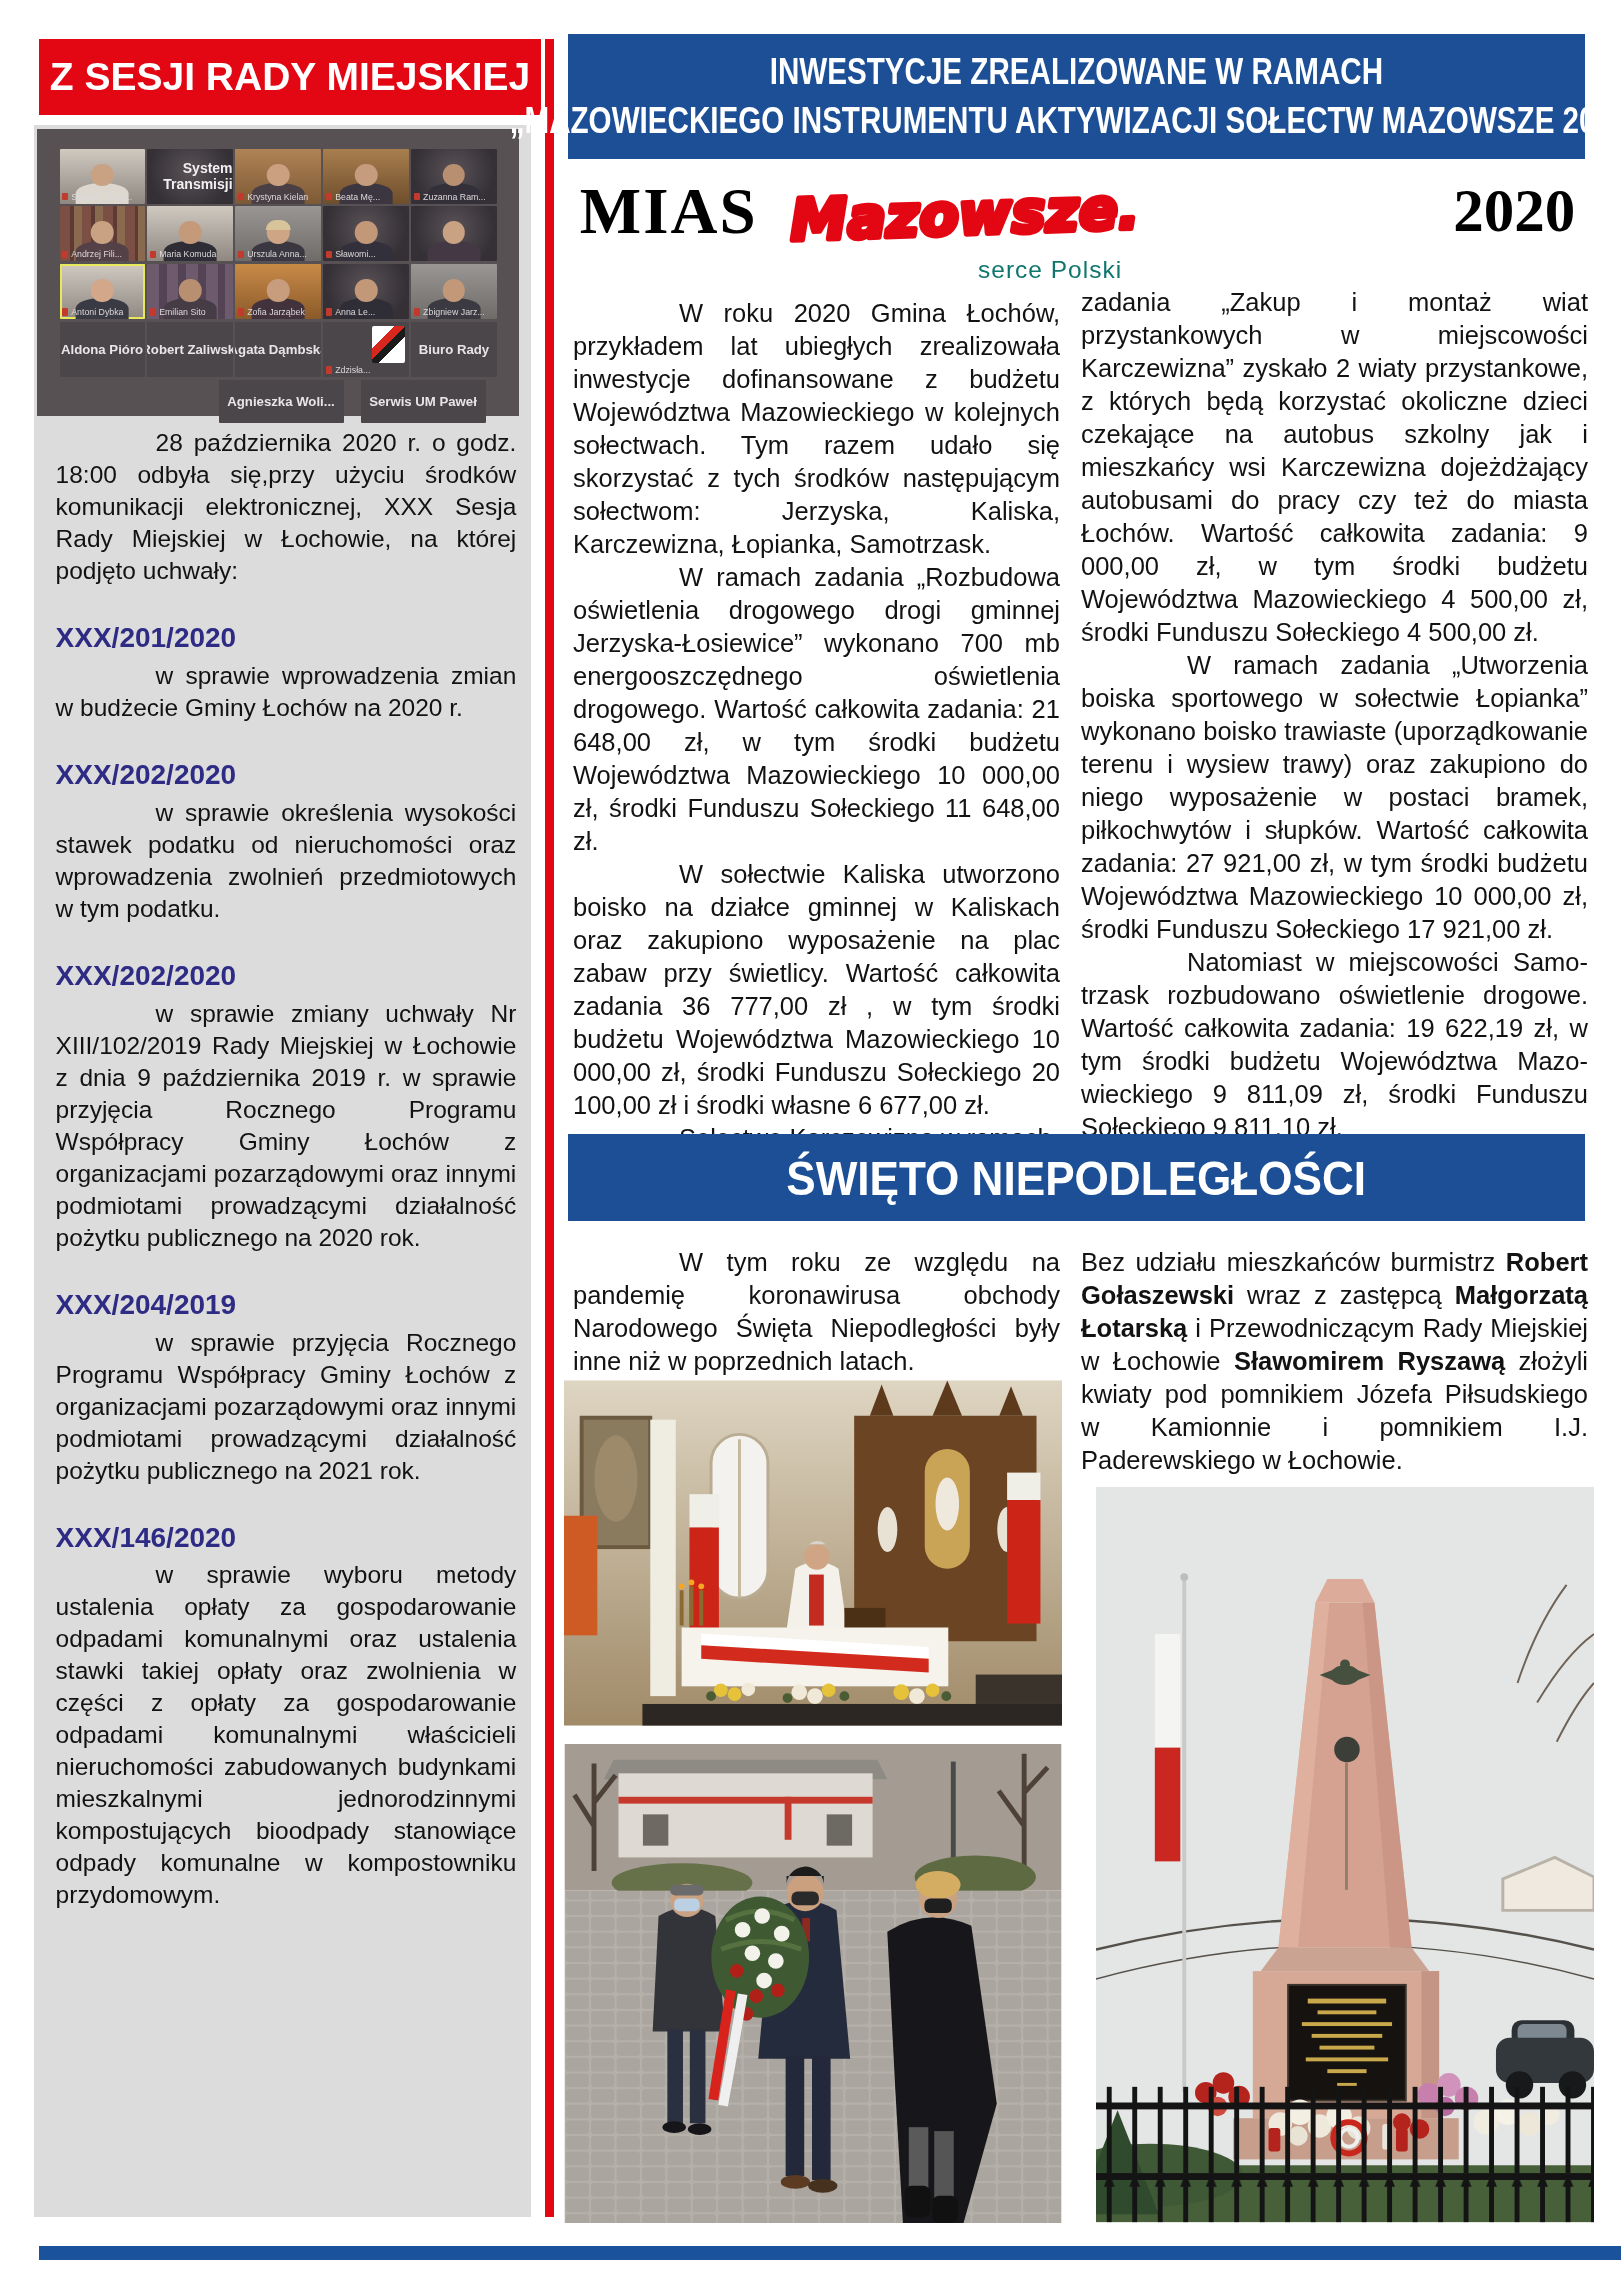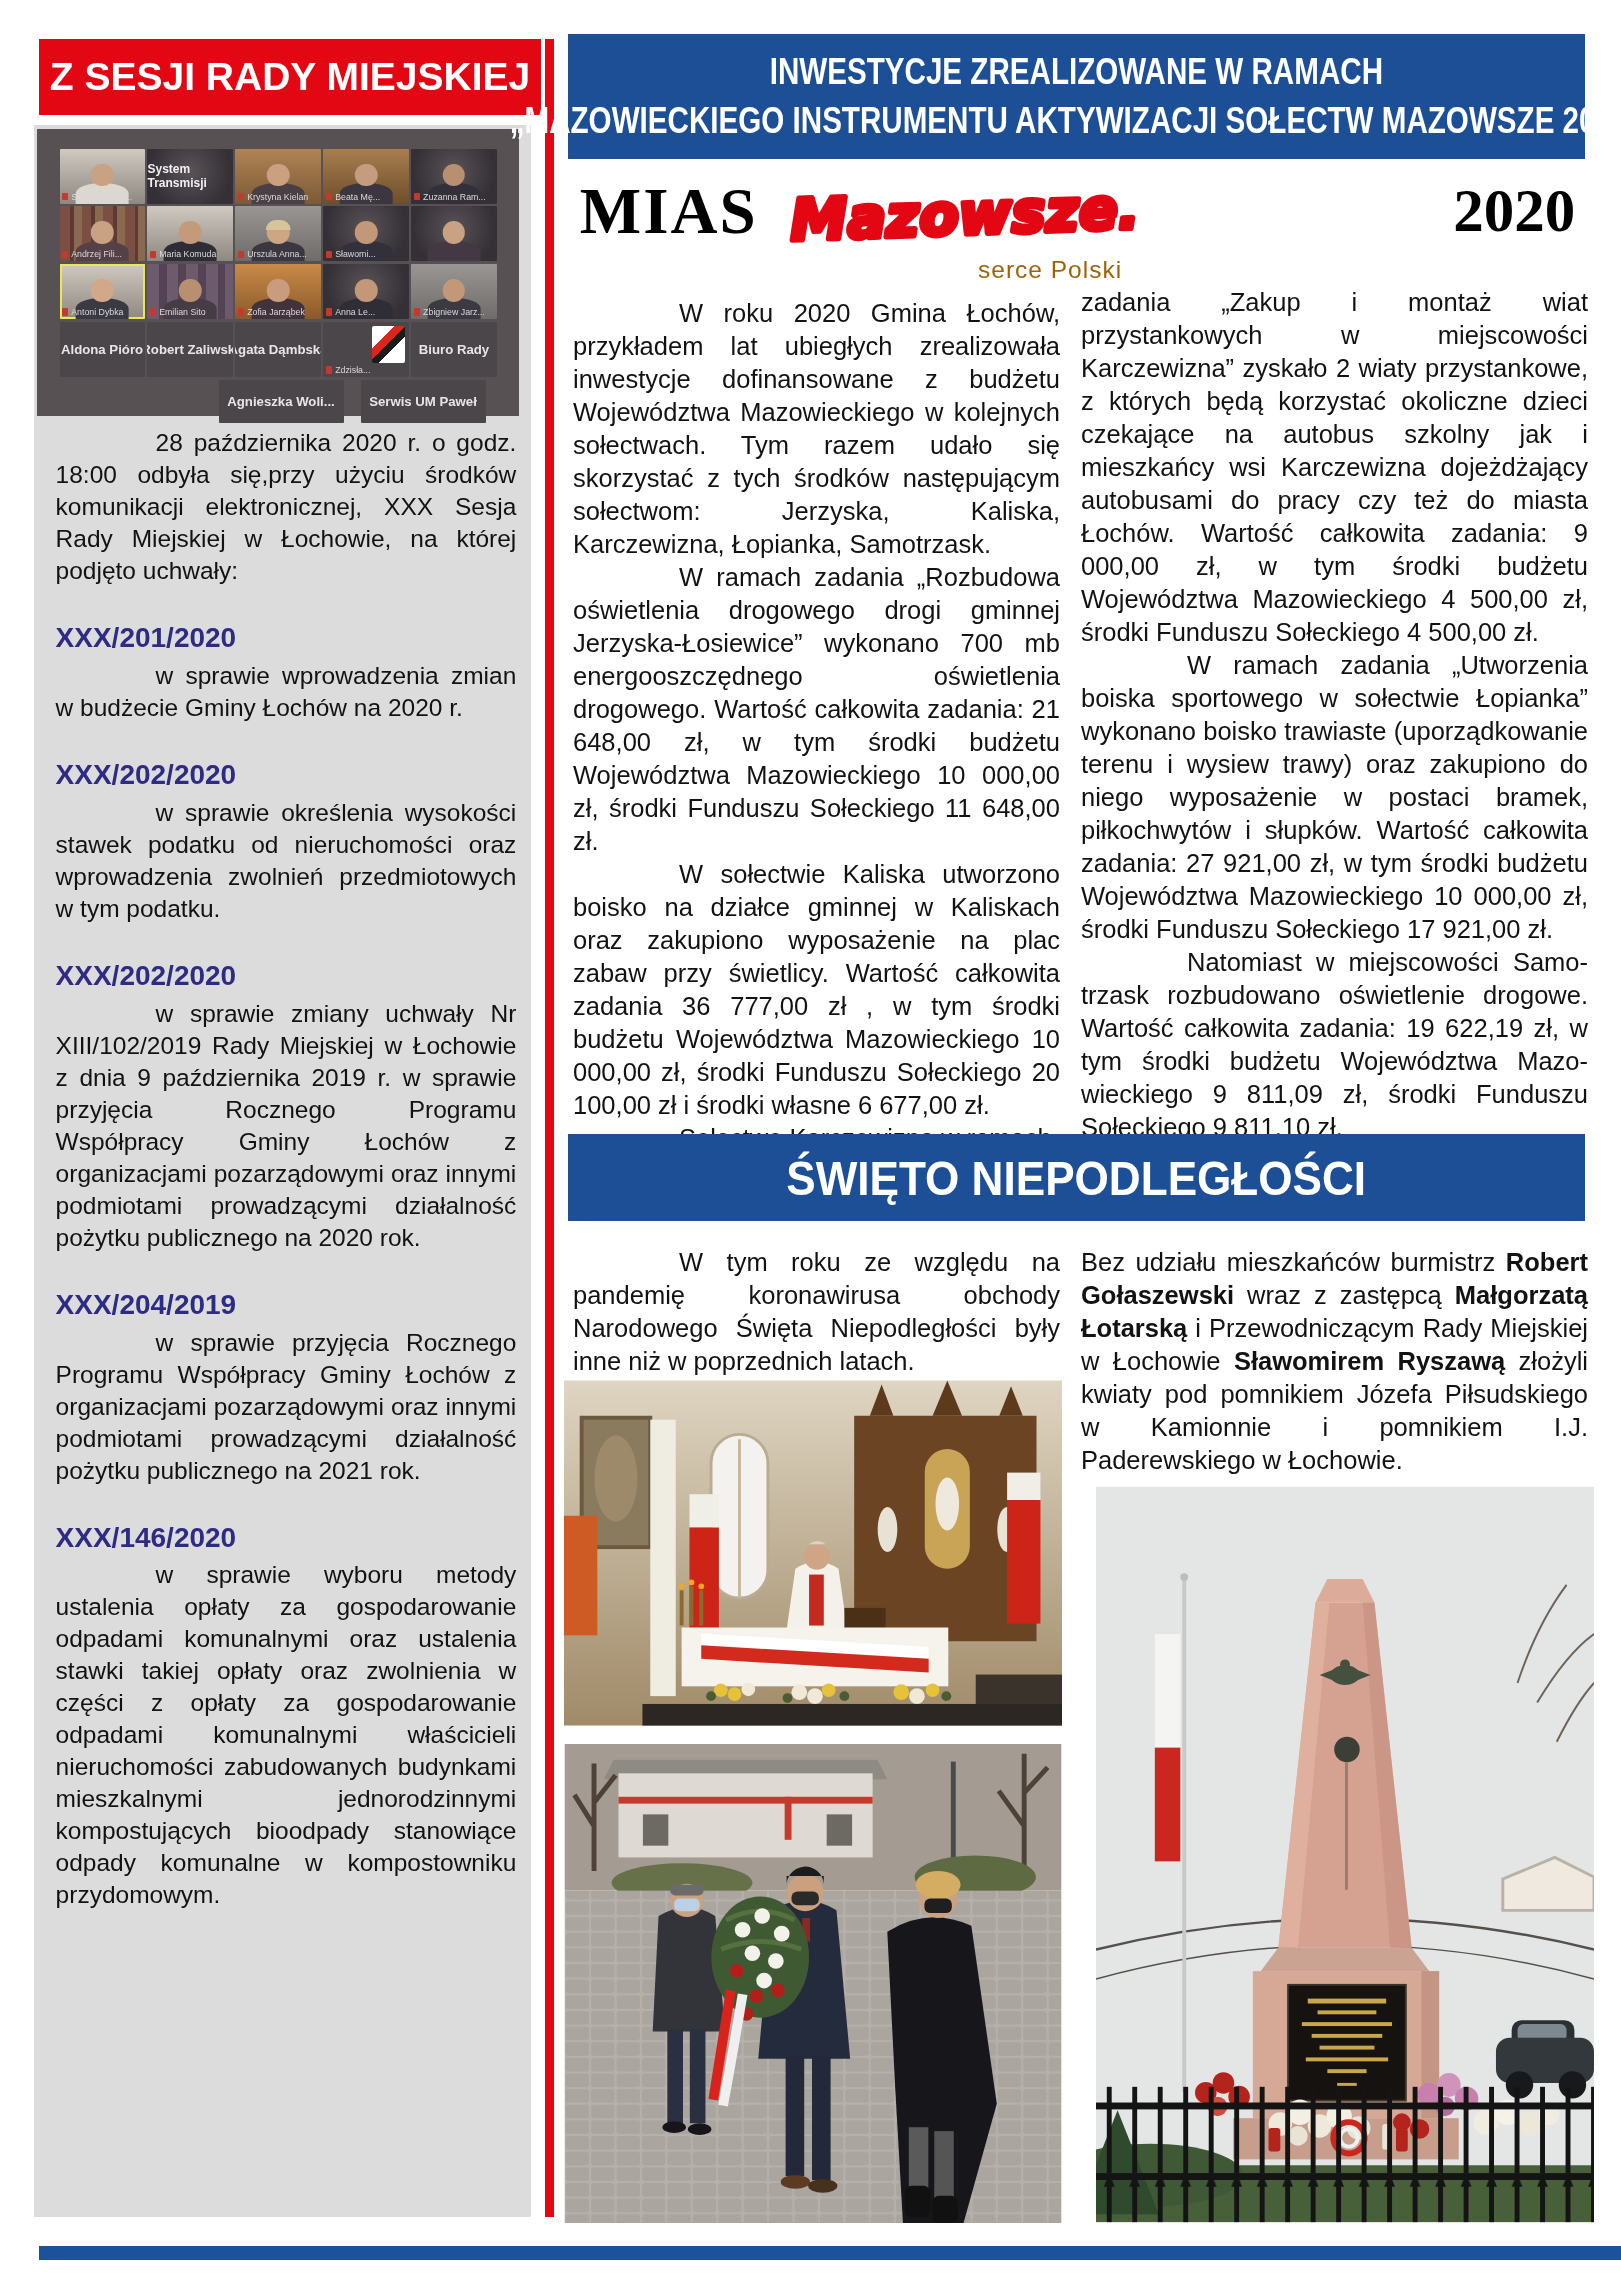--- a/index.html
+++ b/index.html
@@ -26,21 +26,21 @@
   .bg-gray{background:linear-gradient(180deg,#9a9693,#6f6b68);}
   .bg-plain{background:#4b4649;}
   .head{position:absolute;left:50%;transform:translateX(-50%);bottom:32%;width:22.5px;height:22.5px;border-radius:50%;}
   .torso{position:absolute;left:50%;transform:translateX(-50%);bottom:0;width:62%;height:38%;border-radius:50% 50% 0 0;}
   .hair{position:absolute;left:50%;transform:translateX(-50%);bottom:58%;width:24.5px;height:9.8px;border-radius:11.8px 11.8px 0 0;}
   .chip{position:absolute;left:2.9px;bottom:2px;display:flex;align-items:center;gap:2.9px;
         font-size:8.8px;color:#ddd8da;font-style:normal;white-space:nowrap;}
   .chip em{font-style:normal;}
   .mic{display:inline-block;width:5.9px;height:7.8px;background:#c23a2e;border-radius:1px;}
   .cell-title{position:absolute;inset:0;display:flex;align-items:center;justify-content:center;
-        color:#f2eff1;font-weight:bold;font-size:12px;text-align:left;}
+        color:#f2eff1;font-weight:bold;font-size:14px;text-align:right;}
   .cell-text{position:absolute;inset:0;display:flex;align-items:center;justify-content:center;
         color:#e9e5e7;font-weight:bold;font-size:13.2px;white-space:nowrap;}
   .cell.is-name{background:#4b4649;}
   .cell.is-logo{background:#4b4649;}
   .osp-logo{position:absolute;right:3.9px;top:3.9px;width:33px;height:37px;border-radius:2px;
         background:linear-gradient(135deg,#ffffff 32%,#d8281e 32% 48%,#1b1b1b 48% 62%,#ffffff 62%);}
   .conf-footer{display:flex;gap:17px;margin-left:159px;margin-top:0;}
   .conf-footer .cell{flex:0 0 125px;height:43px;}
 
   #left-text{left:34px;top:427px;width:497px;box-sizing:border-box;padding:0 14.7px 0 21.6px;
@@ -63,21 +63,21 @@
   #blue-header2{left:568px;top:1134px;width:1017px;height:87px;}
   #blue-header2 .hline{display:inline-block;font-weight:bold;font-size:49px;white-space:nowrap;
     transform:scaleX(0.9);transform-origin:center;}
 
   #mias-row{left:568px;top:172px;width:1017px;height:120px;}
   #mias-label{position:absolute;left:11.8px;top:2px;font-family:"Liberation Serif",serif;
     font-weight:bold;font-size:65px;letter-spacing:2px;color:#000;}
   #mias-year{position:absolute;right:9.8px;top:3.9px;font-family:"Liberation Serif",serif;
     font-weight:bold;font-size:61px;color:#000;}
   #mazowsze-logo{position:absolute;left:201px;top:-7.8px;width:392px;height:110px;}
-  #serce-polski{position:absolute;left:410px;top:84px;font-size:24.5px;color:#a16207;letter-spacing:1px;}
+  #serce-polski{position:absolute;left:410px;top:84px;font-size:24.5px;color:#0f766e;letter-spacing:1px;}
 
   .body-col{font-size:25.5px;line-height:33px;text-align:justify;color:#121212;}
   #mias-col1{left:573px;top:297px;width:487px;}
   #mias-col2{left:1081px;top:286px;width:507px;}
   .para{margin:0;text-indent:106px;}
   .para.noindent{text-indent:0;}
 
   #ind-col1{left:573px;top:1246px;width:487px;}
   #ind-col2{left:1081px;top:1246px;width:507px;}
   #ind-col2 b{font-weight:bold;}

